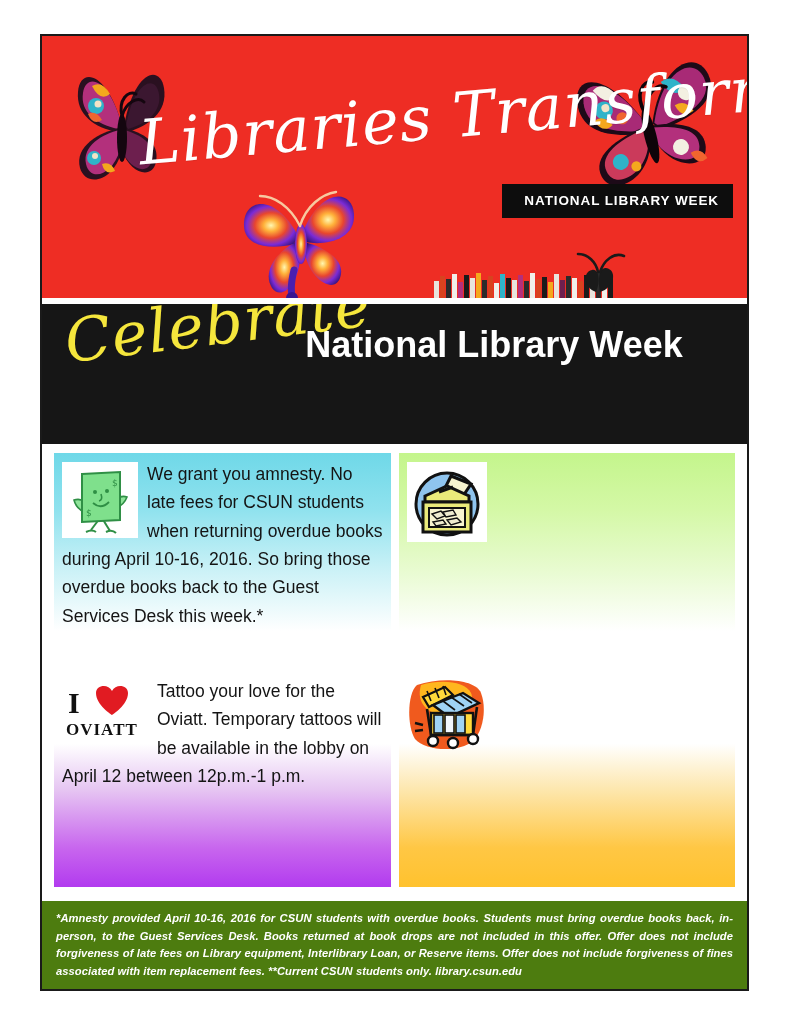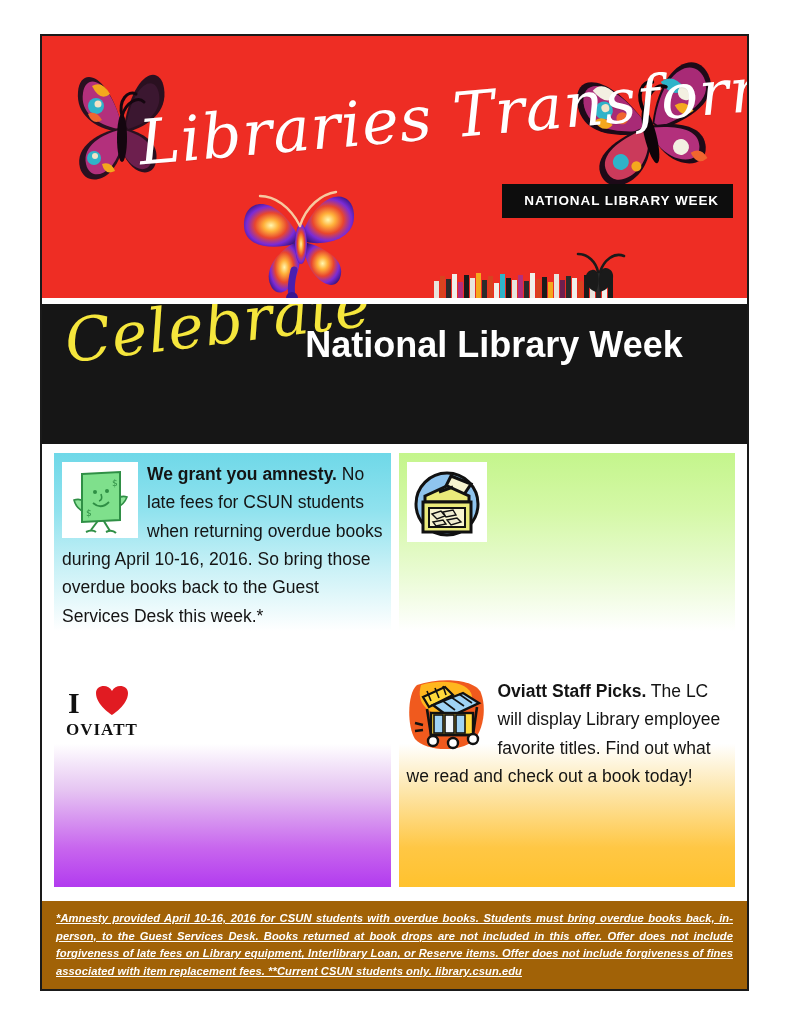--- a/index.html
+++ b/index.html
@@ -143,41 +143,40 @@
   .p-green{background:linear-gradient(to bottom,#c4f58c 0%,#d4f8a6 26%,#e9fbd2 55%,#ffffff 82%,#ffffff 100%);}
   .p-purple{background:linear-gradient(to bottom,#ffffff 0%,#ffffff 34%,#e6c6f2 55%,#c866ee 82%,#b23bef 100%);}
   .p-amber{background:linear-gradient(to bottom,#ffffff 0%,#ffffff 34%,#fde7ae 55%,#ffc744 82%,#ffc22e 100%);}
 
   .panel p{
     margin:0;
     font-size:17.5px;
     line-height:1.62;
     color:#141414;
   }
-  .panel .lead{font-weight:bold;}
+  .panel .lead{font-weight:normal;}
   .icon-float{
     float:left;
     margin:2px 9px 1px 0;
     shape-outside:inset(0);
   }
   .icon-box{
     display:block;
     background:#ffffff;
   }
 
   
   .footer{
     position:absolute;
     left:0;right:0;bottom:0;
-    background:#a16207;
+    background:#4d7c0f;
     color:#ffffff;
     padding:9px 14px 10px 14px;
     box-sizing:border-box;
     height:88px;
-    text-decoration:underline;
   }
   .footer p{
     margin:0;
     font-size:11.2px;
     font-style:italic;
     font-weight:bold;
     line-height:1.58;
     text-align:justify;
     letter-spacing:.05px;
   }
@@ -372,20 +371,21 @@
 
       <div class="cell">
         <div class="panel p-purple">
           <span class="icon-float">
             <svg class="icon-box" width="86" height="62" viewBox="0 0 86 62" style="background:transparent;">
               <text x="6" y="34" font-family="'Liberation Serif',serif" font-weight="bold" font-size="30" fill="#111">I</text>
               <path d="M34 14 C34 6 46 4 50 12 C54 4 66 6 66 14 C66 26 50 36 50 36 C50 36 34 26 34 14 Z" fill="#e11b22"></path>
               <text x="4" y="56" font-family="'Liberation Serif',serif" font-weight="bold" font-size="17" letter-spacing="1" fill="#111">OVIATT</text>
             </svg>
           </span>
+          <p><span class="lead">Tattoo your love for the Oviatt.</span><span> Temporary tattoos will be available in the lobby on April 12 between 12p.m.-1 p.m.</span></p>
         </div>
       </div>
 
       <div class="cell">
         <div class="panel p-amber">
           <span class="icon-float">
             <svg class="icon-box" width="82" height="72" viewBox="0 0 82 72" style="background:transparent;">
               <path d="M10 6 C34 -2 68 0 74 14 C80 30 76 52 66 62 C52 74 18 72 8 60 C0 48 0 14 10 6 Z" fill="#f05a1e"></path>
               <path d="M14 6 C34 0 58 2 64 14 C68 24 60 34 44 36 C24 38 8 26 14 6 Z" fill="#ffb61e"></path>
               <path d="M16 18 L38 8 L46 16 L22 28 Z" fill="#ffd93b" stroke="#111" stroke-width="2.2"></path>
@@ -396,21 +396,20 @@
               <rect x="27" y="36" width="9" height="18" fill="#9fd3f5" stroke="#111" stroke-width="1.6"></rect>
               <rect x="38" y="36" width="9" height="18" fill="#f2f7fc" stroke="#111" stroke-width="1.6"></rect>
               <rect x="49" y="36" width="9" height="18" fill="#9fd3f5" stroke="#111" stroke-width="1.6"></rect>
               <path d="M20 30 L24 56 L66 56 L70 28" stroke="#111" stroke-width="2.6" fill="none"></path>
               <circle cx="26" cy="62" r="5" fill="#fff" stroke="#111" stroke-width="2.4"></circle>
               <circle cx="46" cy="64" r="5" fill="#fff" stroke="#111" stroke-width="2.4"></circle>
               <circle cx="66" cy="60" r="5" fill="#fff" stroke="#111" stroke-width="2.4"></circle>
               <path d="M8 44 l8 2 M8 52 l8 -1" stroke="#111" stroke-width="2.4"></path>
             </svg>
           </span>
-          <p><span class="lead">Oviatt Staff Picks.</span><span> The LC will display Library employee favorite titles. Find out what we read and check out a book today!</span></p>
         </div>
       </div>
 
     </div>
   </div>
 
   <div class="footer">
     <p>*Amnesty provided April 10-16, 2016 for CSUN students with overdue books. Students must bring overdue books back, in-person, to the Guest Services Desk. Books returned at book drops are not included in this offer. Offer does not include forgiveness of late fees on Library equipment, Interlibrary Loan, or Reserve items. Offer does not  include forgiveness of fines associated with item replacement fees. **Current CSUN students only.  library.csun.edu</p>
   </div>
 

